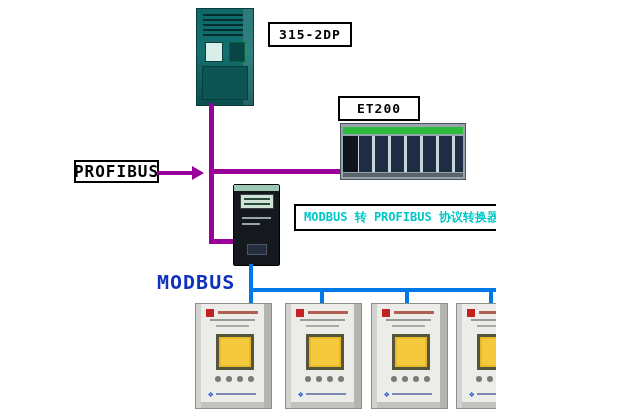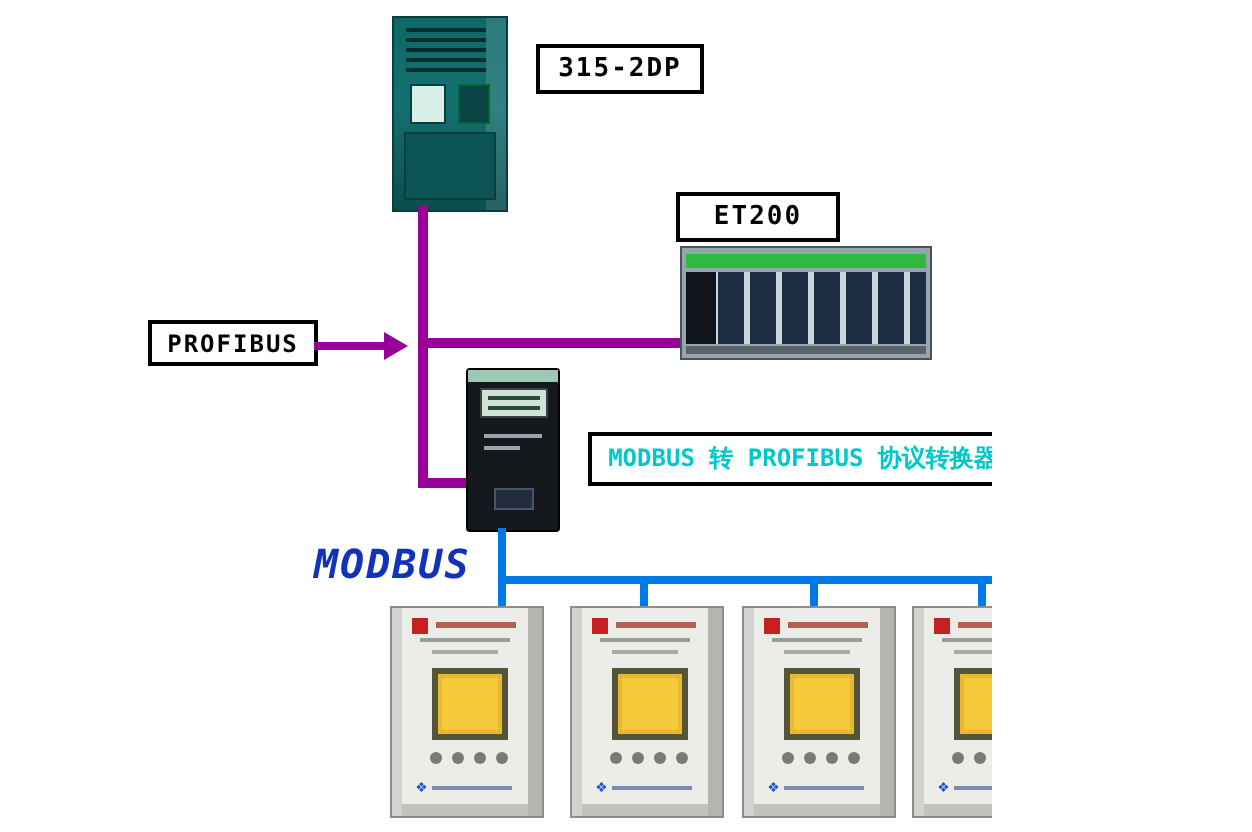--- a/index.html
+++ b/index.html
@@ -5,26 +5,26 @@
   * { margin:0; padding:0; box-sizing:border-box; }
   body { background:#fff; font-family:"DejaVu Sans Mono","Liberation Mono",monospace; }
   .canvas { position:relative; width:496px; height:416px; background:#fff; overflow:hidden; }
 
   
   .labelbox { position:absolute; background:#fff; border:2px solid #000;
               display:flex; align-items:center; justify-content:center;
               font-weight:bold; font-size:13px; letter-spacing:1px; color:#000; }
   .label-plc      { left:268px; top:22px;  width:84px;  height:25px; }
   .label-et200    { left:338px; top:96px;  width:82px;  height:25px; }
-  .label-profibus { left:74px;  top:160px; width:85px;  height:23px; font-size:12px; }
-  .label-gateway  { left:294px; top:216px; width:215px; height:27px; font-size:12px;
+  .label-profibus { left:74px;  top:160px; width:85px;  height:23px; font-size:16px; }
+  .label-gateway  { left:294px; top:204px; width:215px; height:27px; font-size:12px;
                     letter-spacing:0; color:var(--gateway-label-text,#00c8c8); }
 
   .modbus-text { position:absolute; left:157px; top:270px; font-size:20px; font-weight:bold;
-                 color:var(--modbus-label-text,#1133bb); letter-spacing:1px;font-style:italic; }
+                 color:var(--modbus-label-text,#1133bb); letter-spacing:1px; }
 
   
   .pline { position:absolute; background:var(--profibus-line,#990099); }
   .pline-vert   { left:209px; top:103px; width:5px;  height:141px; }
   .pline-et200  { left:209px; top:169px; width:140px; height:5px; }
   .pline-gw     { left:209px; top:239px; width:26px;  height:5px; }
   .arrow-shaft  { left:157px; top:171px; width:36px; height:4px; }
   .arrow-head   { position:absolute; left:192px; top:166px; width:0; height:0;
                   border-left:12px solid var(--profibus-line,#990099);
                   border-top:7px solid transparent; border-bottom:7px solid transparent; }

